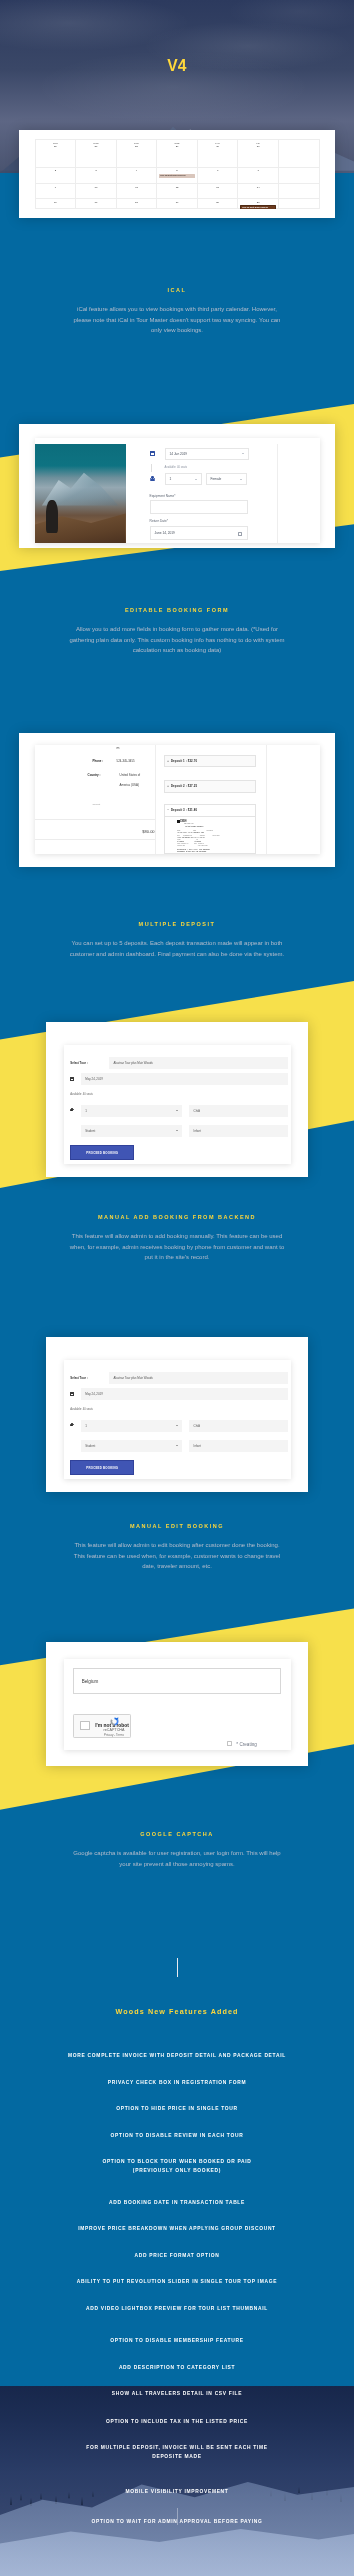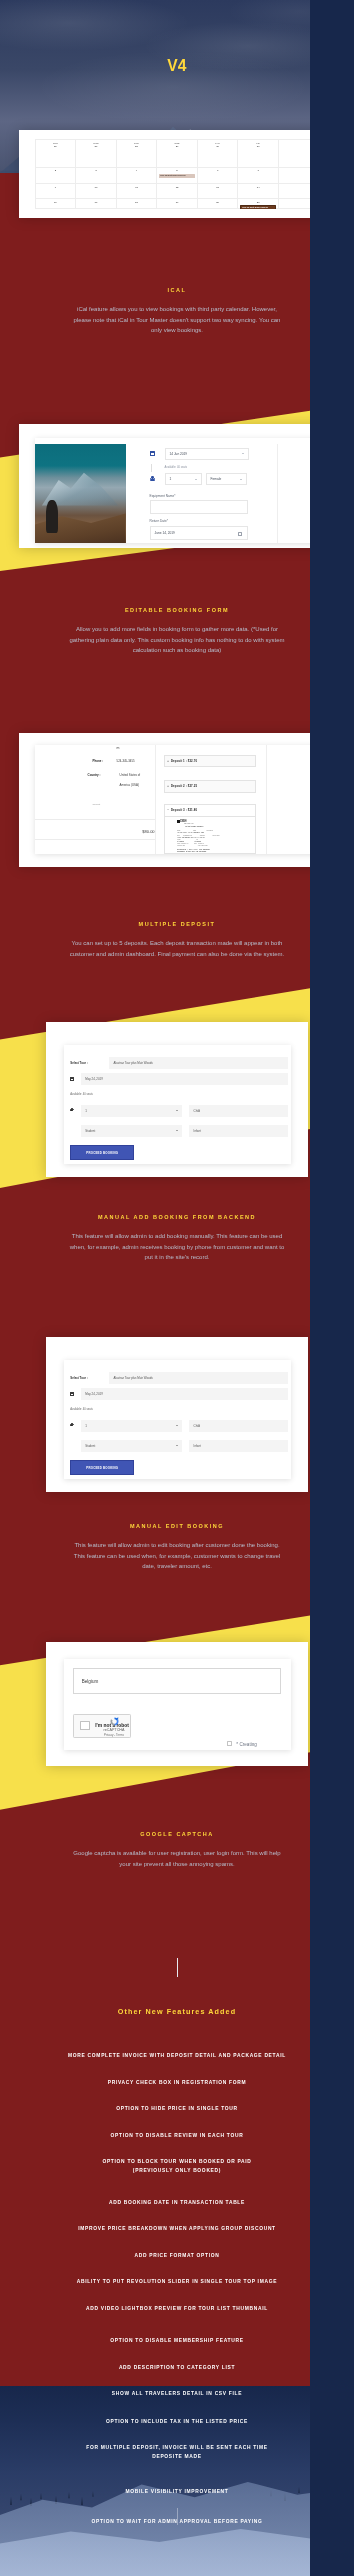--- a/index.html
+++ b/index.html
@@ -6,24 +6,24 @@
 
   html, body {
     width: 354px;
     background: #17274b;
     font-family: "Liberation Sans", sans-serif;
     -webkit-font-smoothing: antialiased;
   }
 
   #page {
     position: relative;
-    width: 310px;
+    width: 354px;
     height: 2576px;
     overflow: hidden;
-    background: #7f1d1d;
+    background: #0369a1;
   }
 
   
   .hero {
     position: relative;
     width: 354px;
     height: 173px;
     overflow: hidden;
     background: linear-gradient(180deg, #2c3a5e 0%, #3a4767 40%, #5d6684 70%, #49536f 100%);
   }
@@ -740,21 +740,21 @@
       <span class="tree" style="left:311px; bottom:7px;"></span>
       <span class="tree" style="left:326px; bottom:11.5px; transform:scale(.8);"></span>
       <span class="tree" style="left:340px; bottom:4.6px;"></span>
     </div>
     <div class="footer-snow"></div>
     <div class="footer-snow2"></div>
   </div>
 
   <div class="divider" style="top:1958px; height:19px;"></div>
 
-  <div class="feat-title" style="top:2007px;">Other New Features Added</div>
+  <div class="feat-title" style="top:2007px;">Woods New Features Added</div>
 
   <div class="feat" style="top:2052px;">MORE COMPLETE INVOICE WITH DEPOSIT DETAIL AND PACKAGE DETAIL</div>
   <div class="feat" style="top:2079px;">PRIVACY CHECK BOX IN REGISTRATION FORM</div>
   <div class="feat" style="top:2105px;">OPTION TO HIDE PRICE IN SINGLE TOUR</div>
   <div class="feat" style="top:2132px;">OPTION TO DISABLE REVIEW IN EACH TOUR</div>
   <div class="feat" style="top:2158px; white-space:pre-line;">OPTION TO BLOCK TOUR WHEN BOOKED OR PAID
 (PREVIOUSLY ONLY BOOKED)</div>
   <div class="feat" style="top:2199px;">ADD BOOKING DATE IN TRANSACTION TABLE</div>
   <div class="feat" style="top:2225px;">IMPROVE PRICE BREAKDOWN WHEN APPLYING GROUP DISCOUNT</div>
   <div class="feat" style="top:2252px;">ADD PRICE FORMAT OPTION</div>

